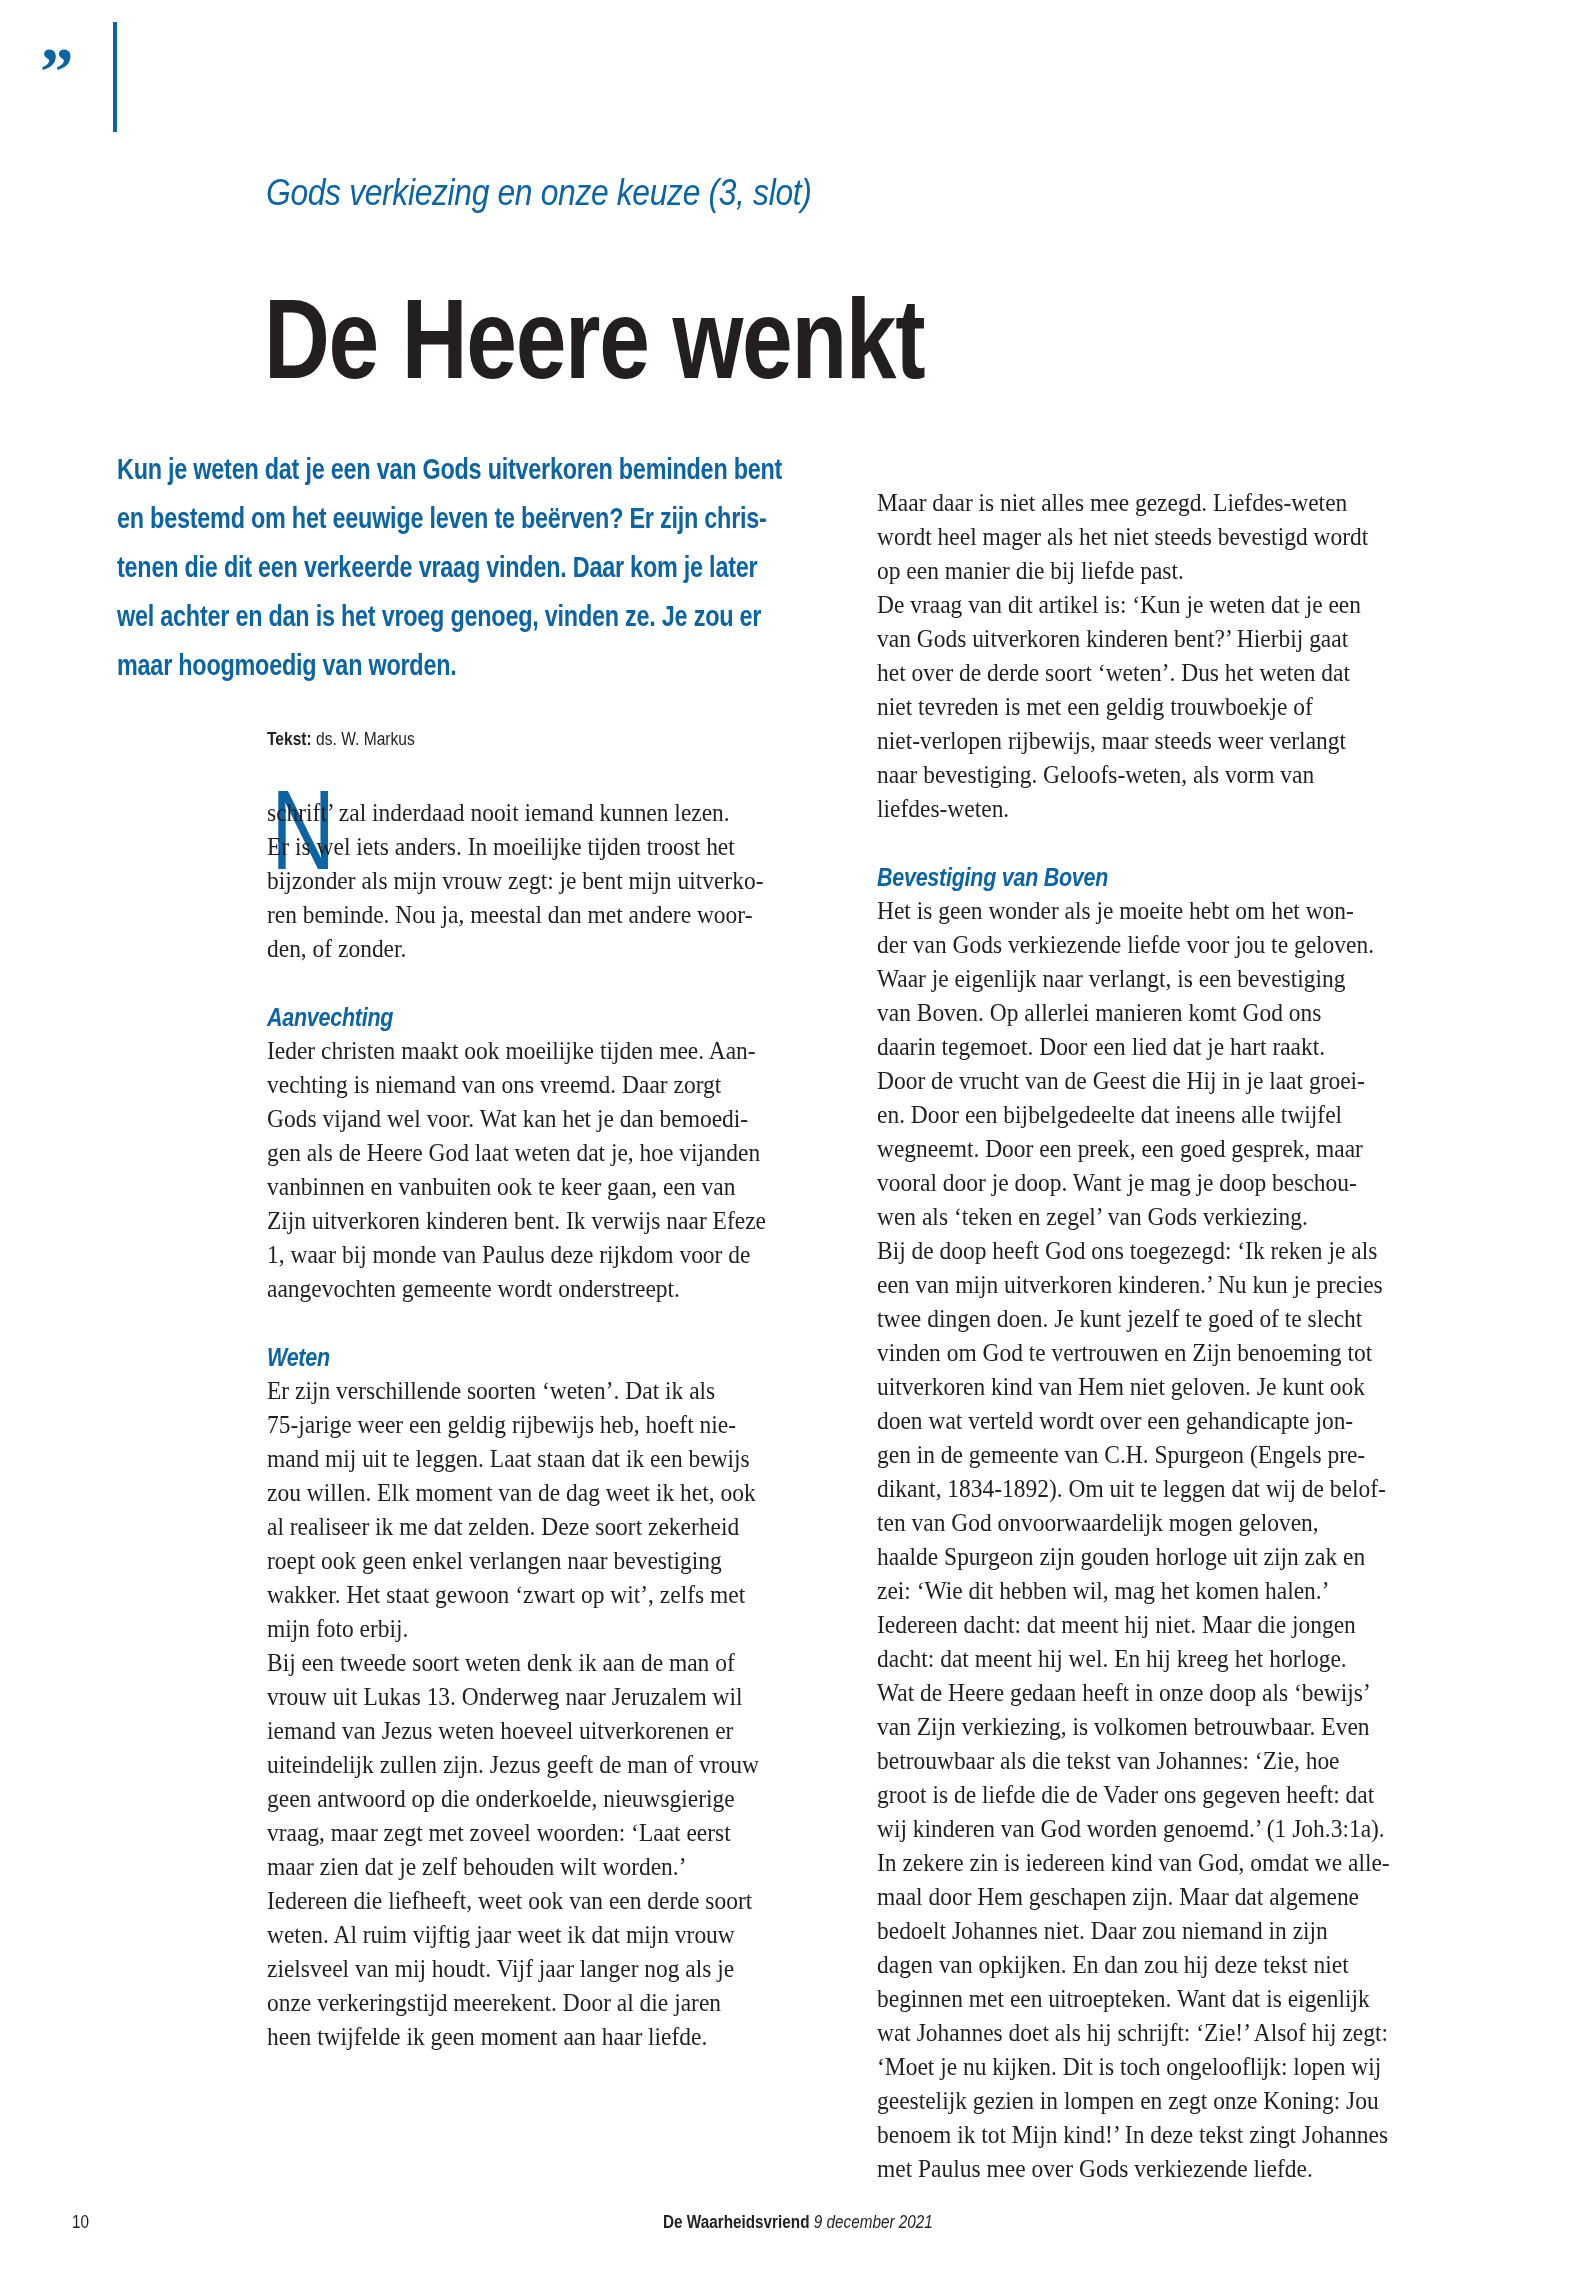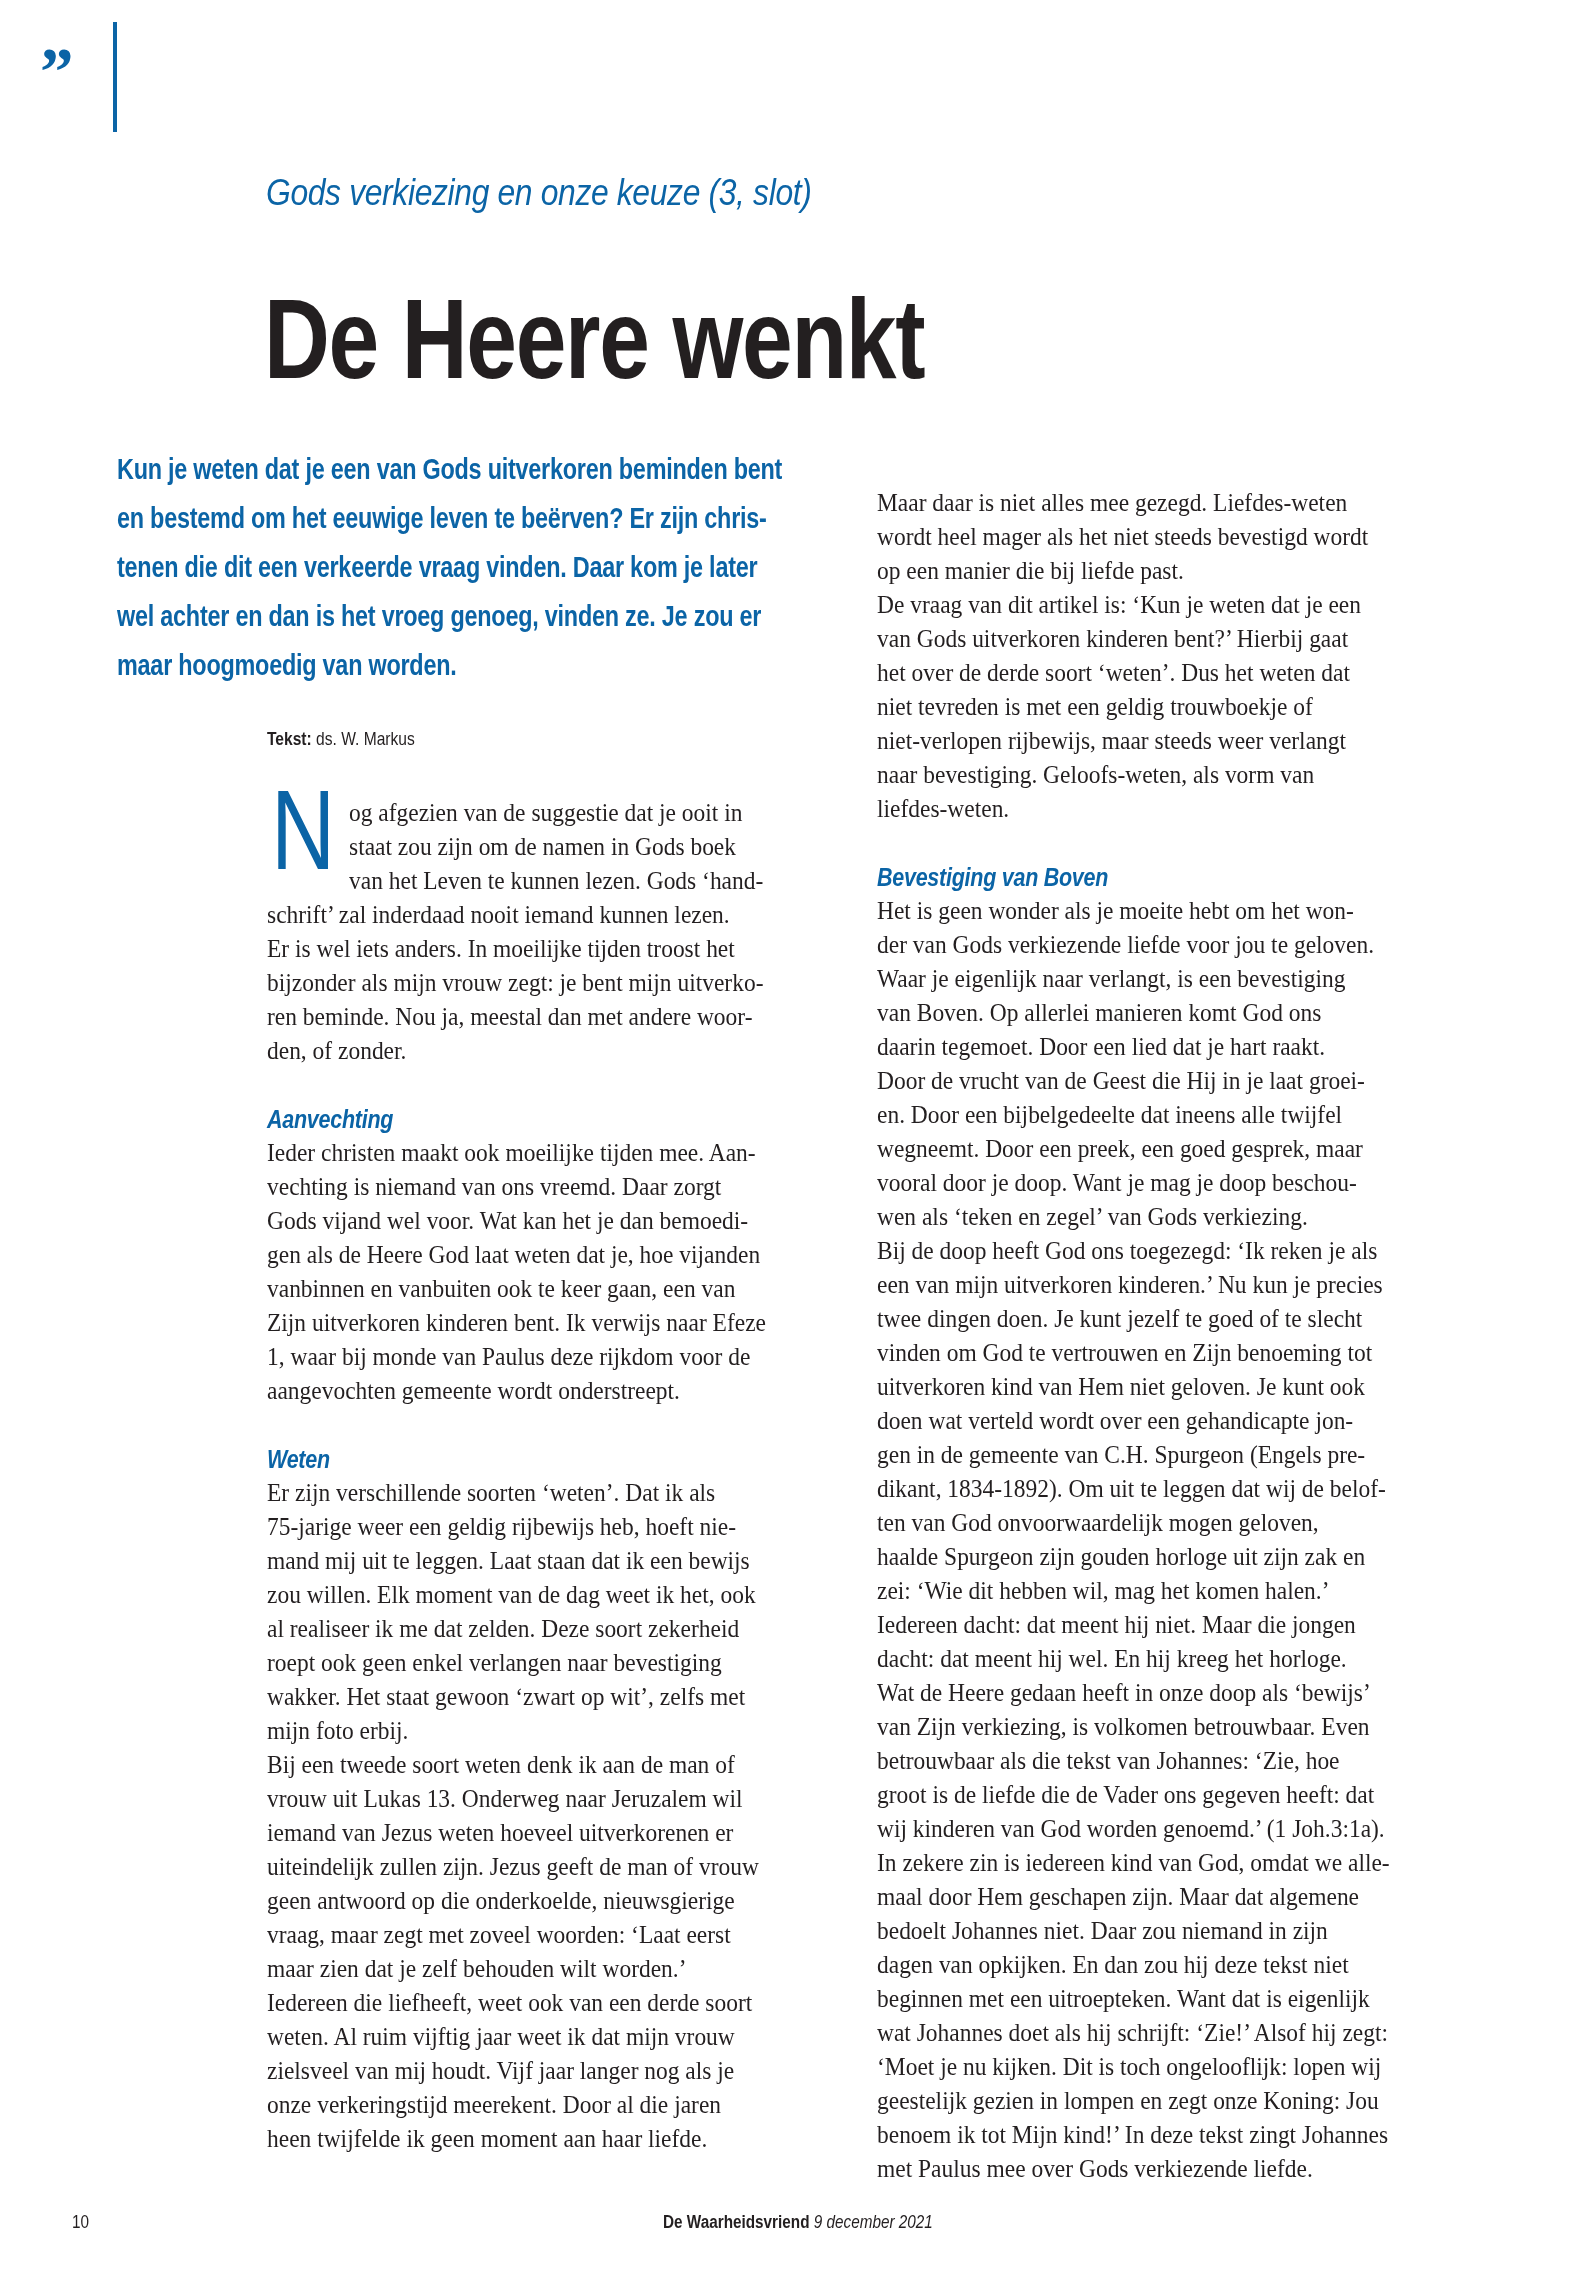--- a/index.html
+++ b/index.html
@@ -83,25 +83,20 @@
 </div>
 
 <div class="abs byline">
   <b>Tekst:</b>
   <span>ds. W. Markus</span>
 </div>
 
 <div class="abs dropcap">N</div>
 
 <div class="abs col col-left">
-  <div class="indent">
-    <span class="line">og afgezien van de suggestie dat je ooit in</span>
-    <span class="line">staat zou zijn om de namen in Gods boek</span>
-    <span class="line">van het Leven te kunnen lezen. Gods ‘hand-</span>
-  </div>
   <span class="line">schrift’ zal inderdaad nooit iemand kunnen lezen.</span>
   <span class="line">Er is wel iets anders. In moeilijke tijden troost het</span>
   <span class="line">bijzonder als mijn vrouw zegt: je bent mijn uitverko-</span>
   <span class="line">ren beminde. Nou ja, meestal dan met andere woor-</span>
   <span class="line">den, of zonder.</span>
   <span class="gap"></span>
 
   <span class="subhead">Aanvechting</span>
   <span class="line">Ieder christen maakt ook moeilijke tijden mee. Aan-</span>
   <span class="line">vechting is niemand van ons vreemd. Daar zorgt</span>

